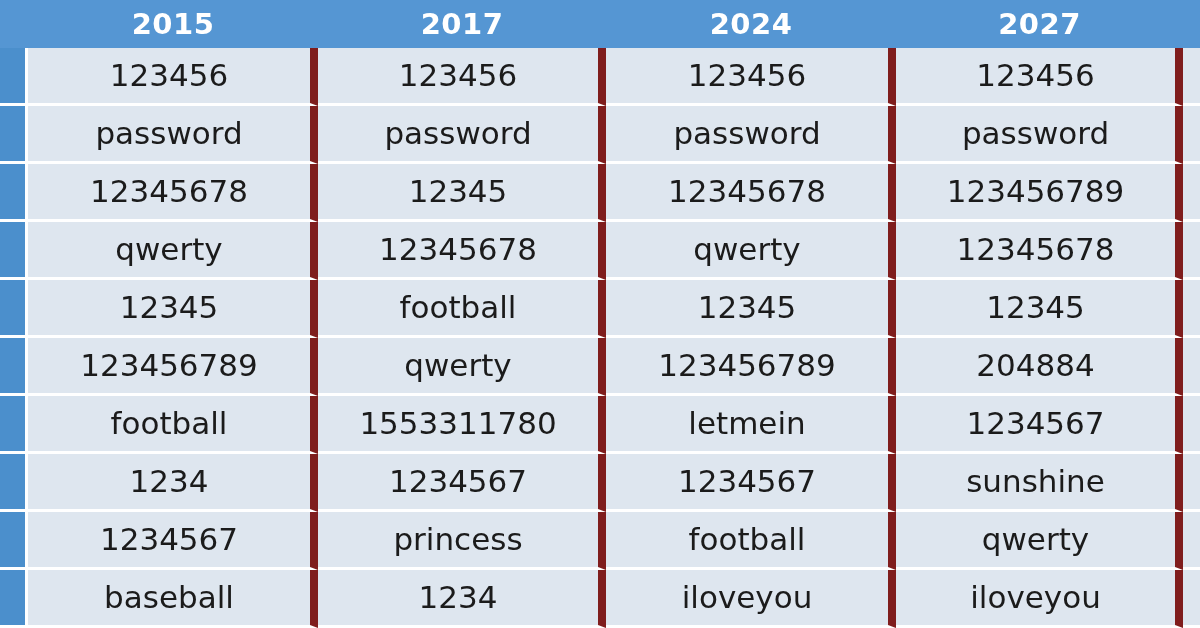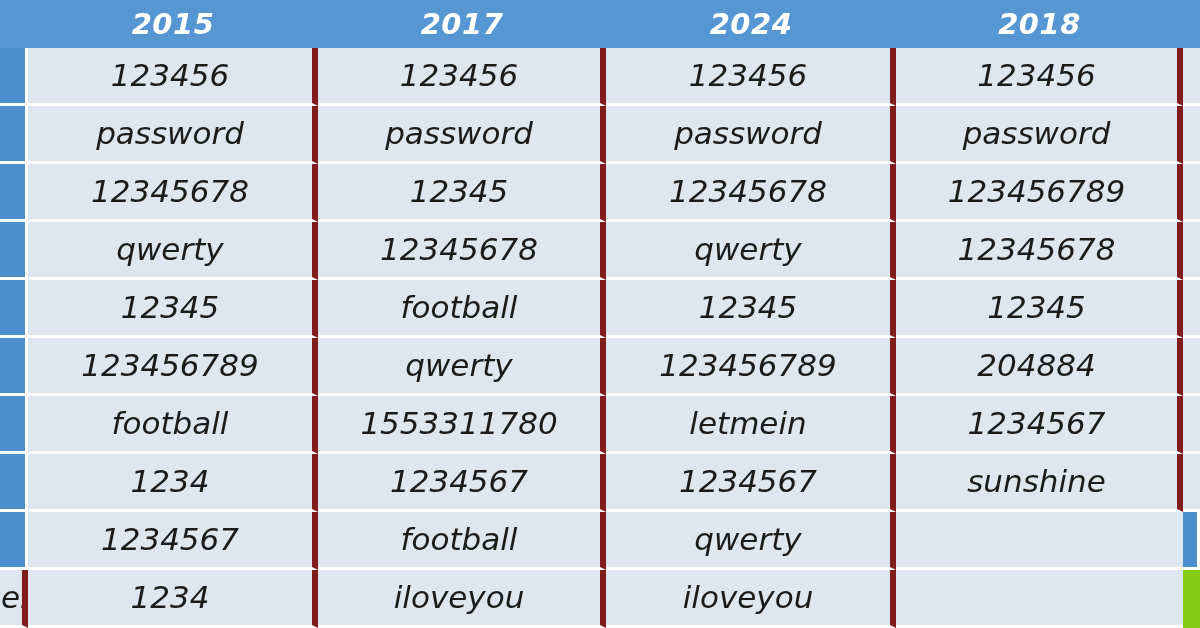--- a/index.html
+++ b/index.html
@@ -25,22 +25,21 @@
   
   .grid {
     position: absolute;
     top: 0;
     left: 0;
     width: 1200px;
     height: 628px;
     display: grid;
     grid-template-columns: 28px 290px 288px 290px 287px 1fr;
     grid-template-rows: 48px repeat(10, 58px);
-    background: #84cc16;
-    font-style: italic;
+    background: #b91c1c;
   }
 
   
   .hdr {
     background: #5596d3;
     color: #ffffff;
     font-weight: bold;
     font-size: 29px;
     display: flex;
     align-items: center;
@@ -65,41 +64,41 @@
 
   
   .cell {
     background: #dee6ef;
     color: #1b1b1b;
     font-size: 31px;
     display: flex;
     align-items: center;
     justify-content: center;
     border-bottom: 3px solid #ffffff;
-    border-right: 6px solid #7f1d1d;
+    border-right: 8px solid #7f1d1d;
     box-sizing: border-box;
     white-space: nowrap;
     overflow: hidden;
     line-height: 1;
   }
   .cell.trail {
     border-right: none;
   }
 </style>
 </head>
 <body>
 
 <div id="worksheet">
   <div class="grid">
 
     <div class="hdr-corner"></div>
     <div class="hdr">2015</div>
     <div class="hdr">2017</div>
     <div class="hdr">2024</div>
-    <div class="hdr">2018</div>
+    <div class="hdr">2027</div>
     <div class="hdr-trail"></div>
 
     <div class="stub"></div>
     <div class="cell">123456</div>
     <div class="cell">123456</div>
     <div class="cell">123456</div>
     <div class="cell">123456</div>
     <div class="cell trail"></div>
 
     <div class="stub"></div>
@@ -146,20 +145,21 @@
 
     <div class="stub"></div>
     <div class="cell">1234</div>
     <div class="cell">1234567</div>
     <div class="cell">1234567</div>
     <div class="cell">sunshine</div>
     <div class="cell trail"></div>
 
     <div class="stub"></div>
     <div class="cell">1234567</div>
+    <div class="cell">princess</div>
     <div class="cell">football</div>
     <div class="cell">qwerty</div>
     <div class="cell trail"></div>
 
     <div class="stub"></div>
     <div class="cell">baseball</div>
     <div class="cell">1234</div>
     <div class="cell">iloveyou</div>
     <div class="cell">iloveyou</div>
     <div class="cell trail"></div>

